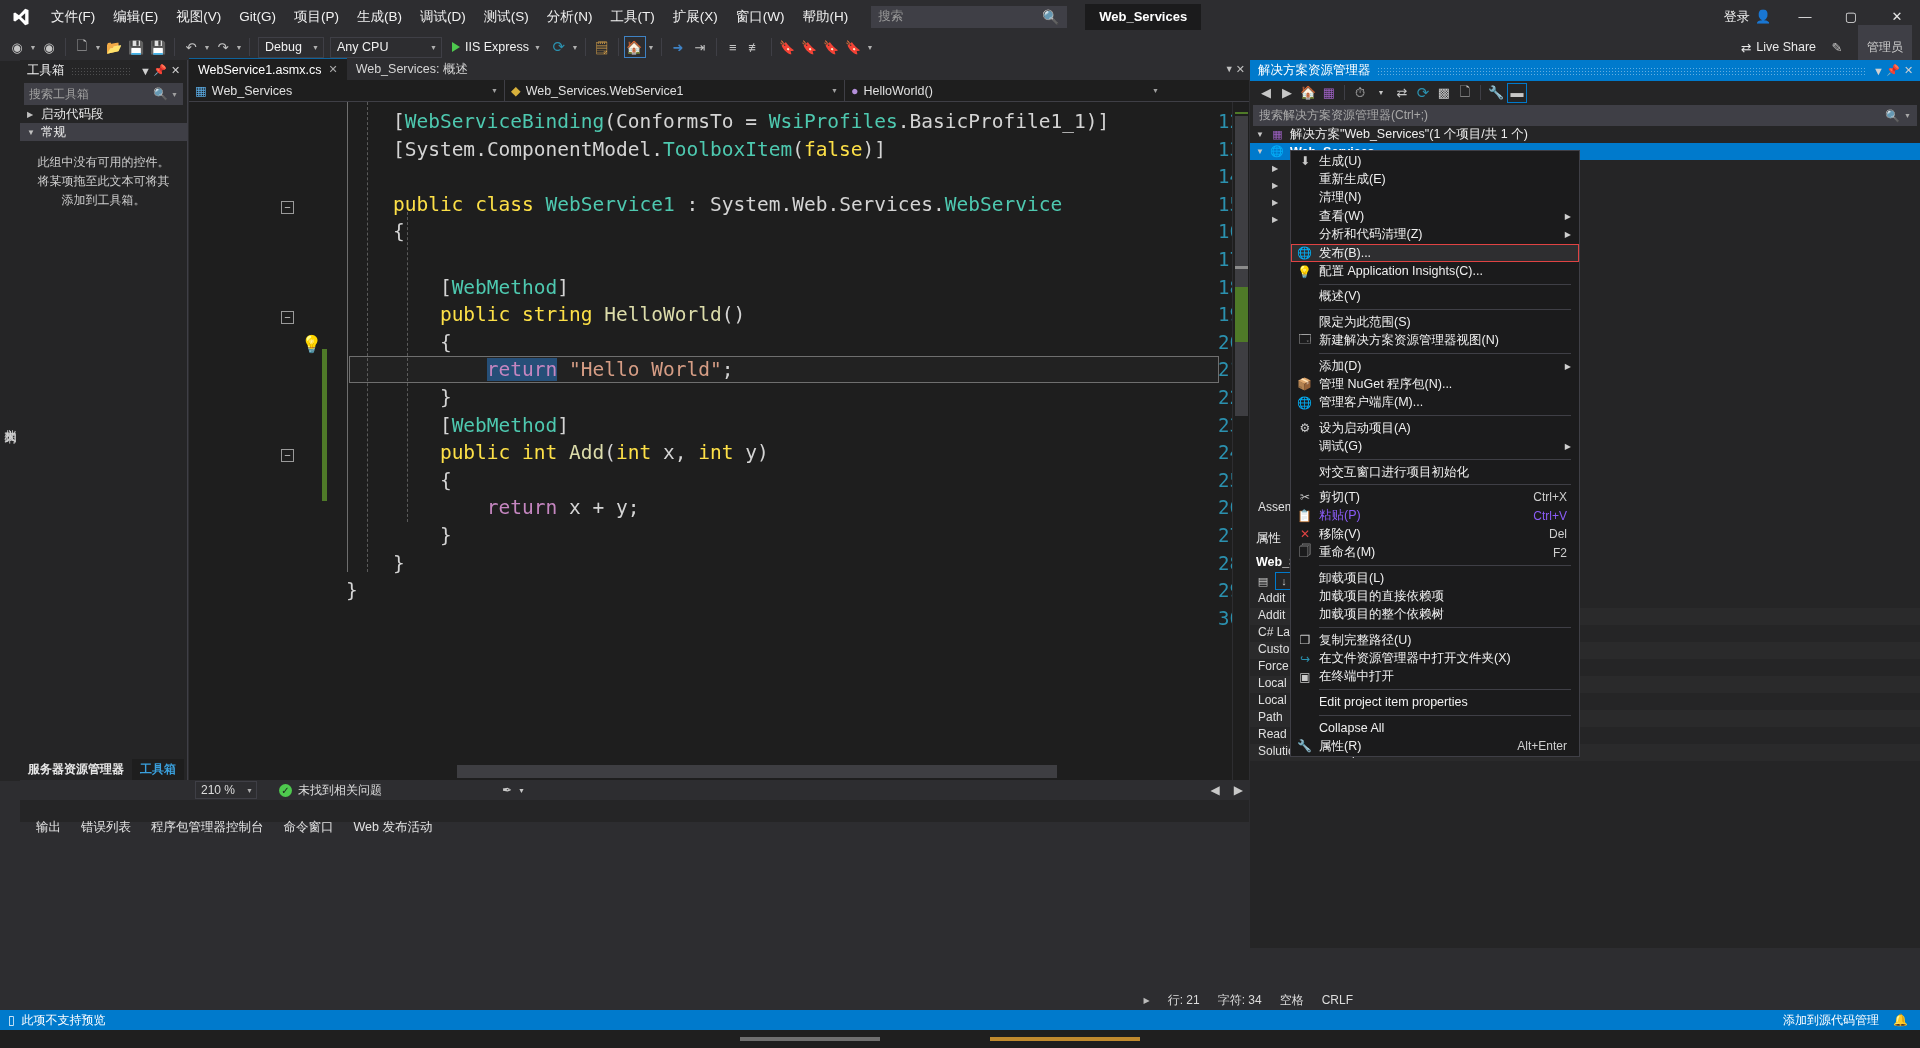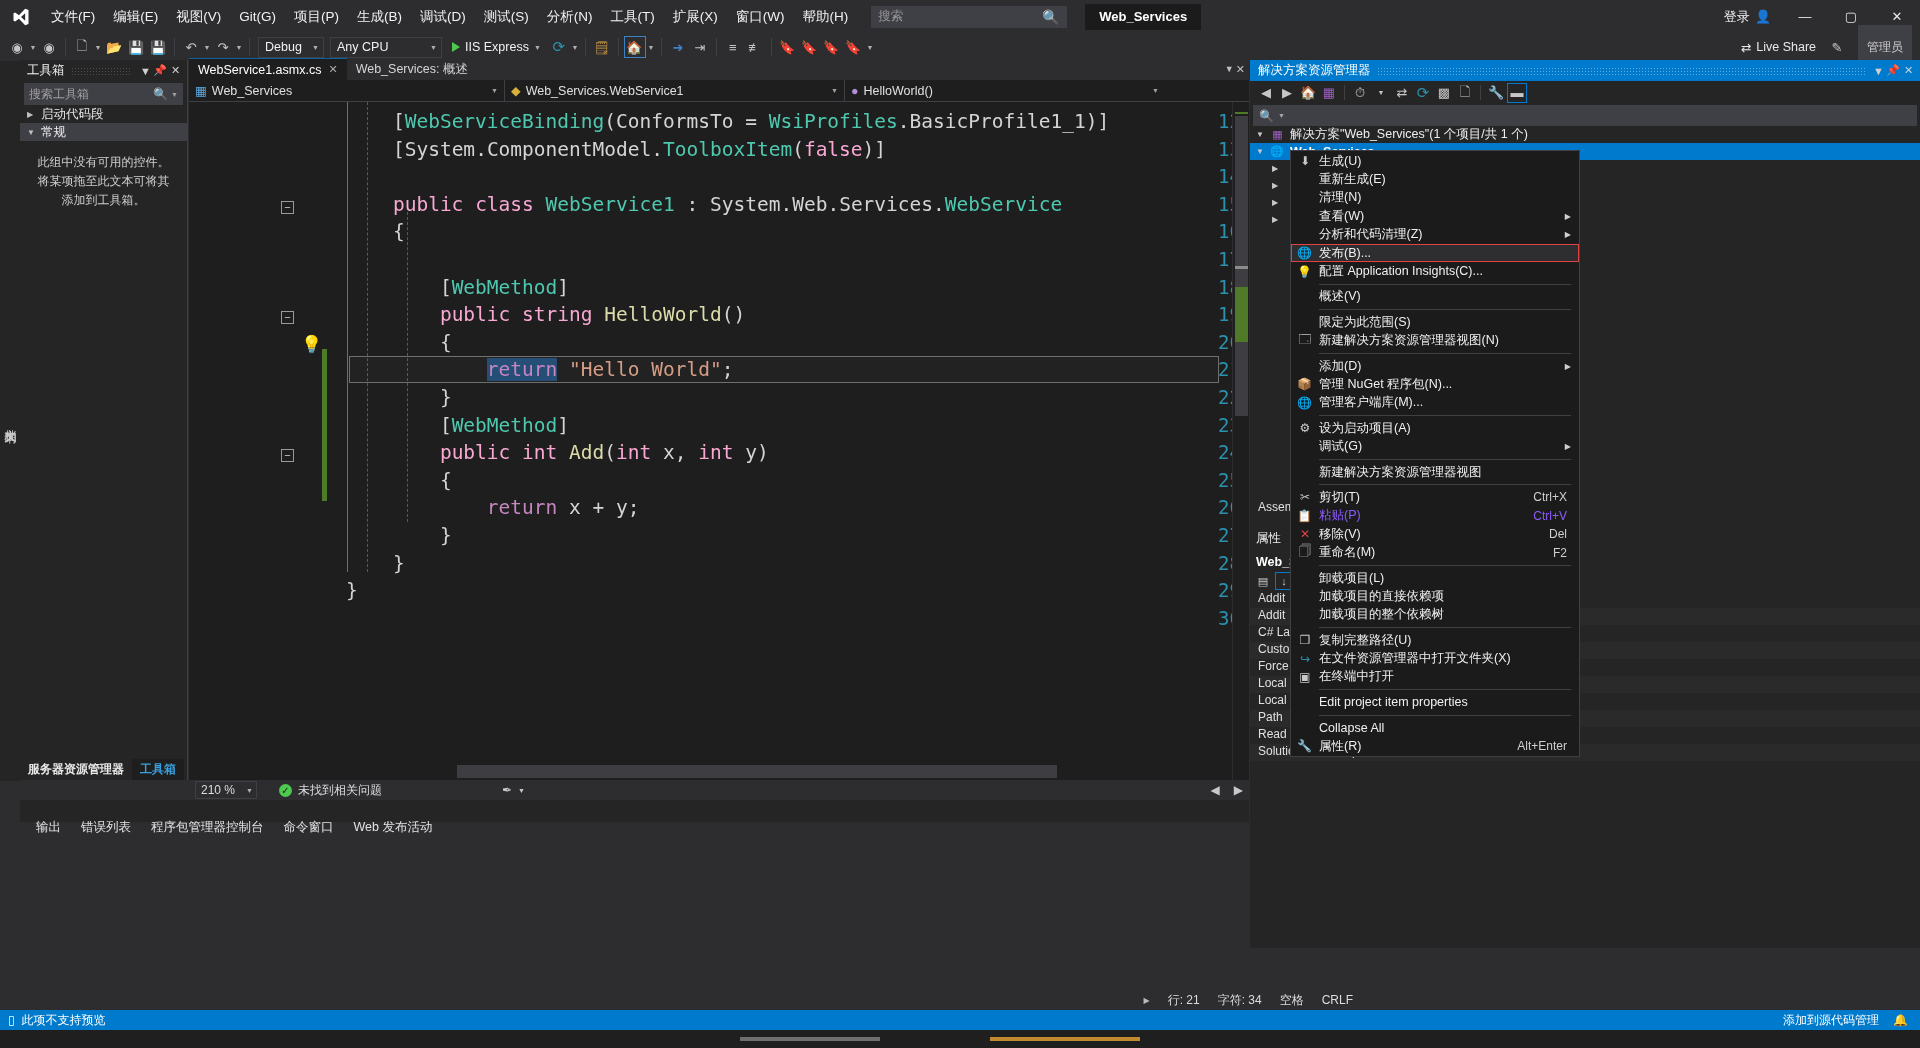--- a/index.html
+++ b/index.html
@@ -135,21 +135,21 @@
   .fold {
     position:absolute; left:92px; width:13px; height:13px;
     border:1px solid #9a9a9a; color:#cfcfcf; font-size:11px; line-height:11px;
     text-align:center; background:#1e1e1e;
   }
   .codeline {
     position:absolute; left:110px; white-space:pre;
     font-family:"DejaVu Sans Mono","Liberation Mono",monospace; font-size:19.5px;
     letter-spacing:0px;
   }
-  .k-kw { color:#f9a8d4; }
+  .k-kw { color:#fde047; }
   .k-ty { color:#4ec9b0; }
   .k-st { color:#d69d85; }
   .k-pl { color:#d4d4d4; }
   .k-me { color:#dcdcaa; }
   .k-ctl { color:#c586c0; }
   .hl-sel { background:#264f78; color:#c586c0; }
 
   .vline { position:absolute; width:0; border-left:1px dashed #5a5a5a; }
   .vline.solid { border-left:1px solid #6e6e6e; }
   .curline {
@@ -544,20 +544,21 @@
       <div class="it" style="font-size:7px">▼</div>
       <div class="it">⇄</div>
       <div class="it" style="color:#2b91af;font-size:15px">⟳</div>
       <div class="it">▩</div>
       <div class="it">🗋</div>
       <div class="sp"></div>
       <div class="it">🔧</div>
       <div class="it boxed">▬</div>
     </div>
     <div class="sesearch">
+      <span class="ph">搜索解决方案资源管理器(Ctrl+;)</span>
       <span>🔍</span>
       <span style="font-size:7px;margin-left:4px">▼</span>
     </div>
     <div class="setree">
       <div class="trow">
         <span class="tchev">▼</span>
         <span class="ico" style="color:#9b5fc0">▦</span>
         <span>解决方案"Web_Services"(1 个项目/共 1 个)</span>
       </div>
       <div class="trow sel">
@@ -703,21 +704,21 @@
         <span class="mlbl">设为启动项目(A)</span>
       </div>
       <div class="mi">
         <span class="mico"></span>
         <span class="mlbl">调试(G)</span>
         <span class="marr">▶</span>
       </div>
       <div class="msep"></div>
       <div class="mi">
         <span class="mico"></span>
-        <span class="mlbl">新建解决方案资源管理器视图</span>
+        <span class="mlbl">对交互窗口进行项目初始化</span>
       </div>
       <div class="msep"></div>
       <div class="mi">
         <span class="mico" style="color: rgb(200, 200, 200);">✂</span>
         <span class="mlbl">剪切(T)</span>
         <span class="msc">Ctrl+X</span>
       </div>
       <div class="mi dim">
         <span class="mico" style="color: rgb(200, 200, 200);">📋</span>
         <span class="mlbl">粘贴(P)</span>

